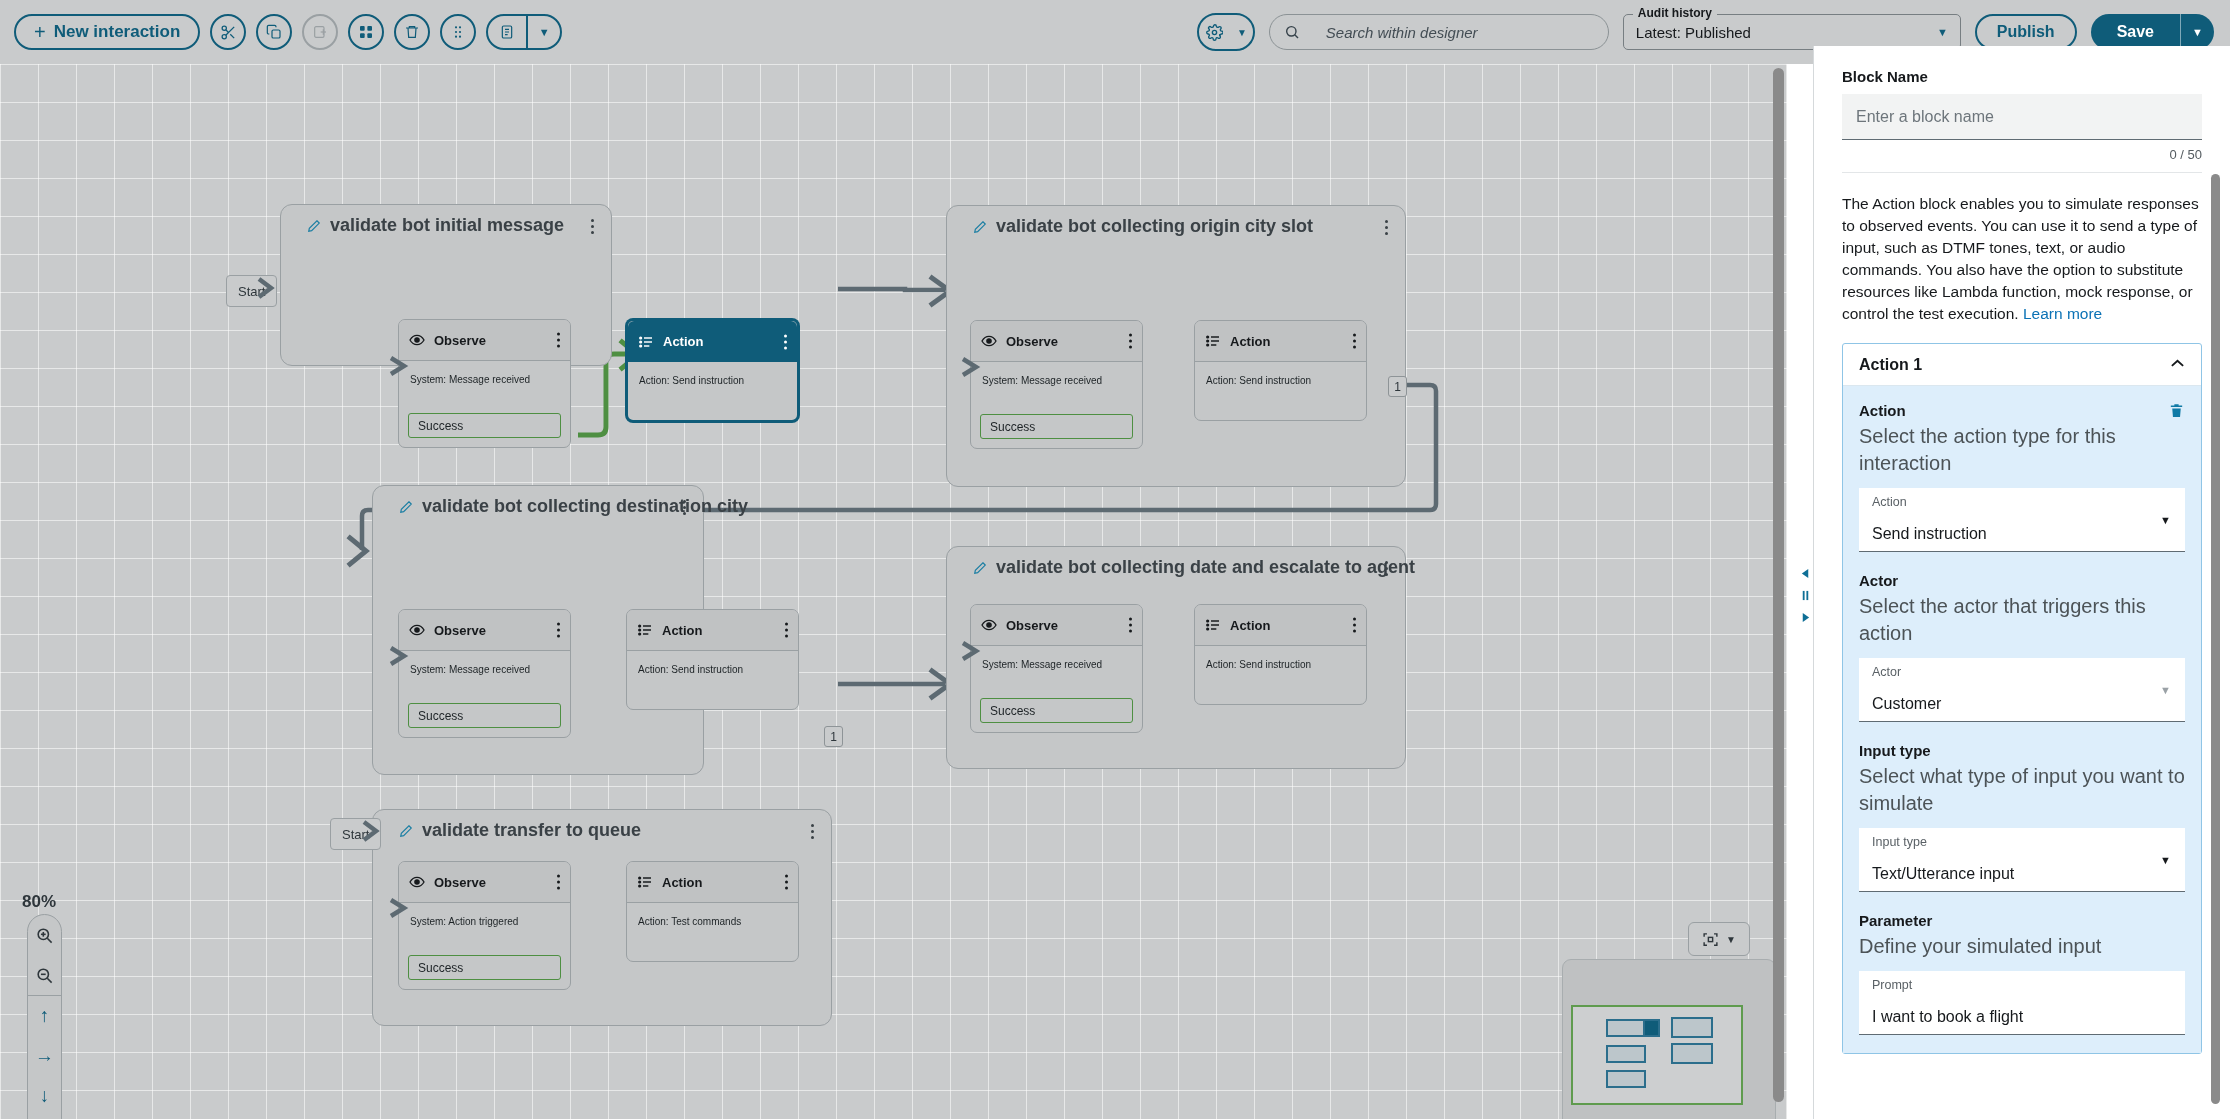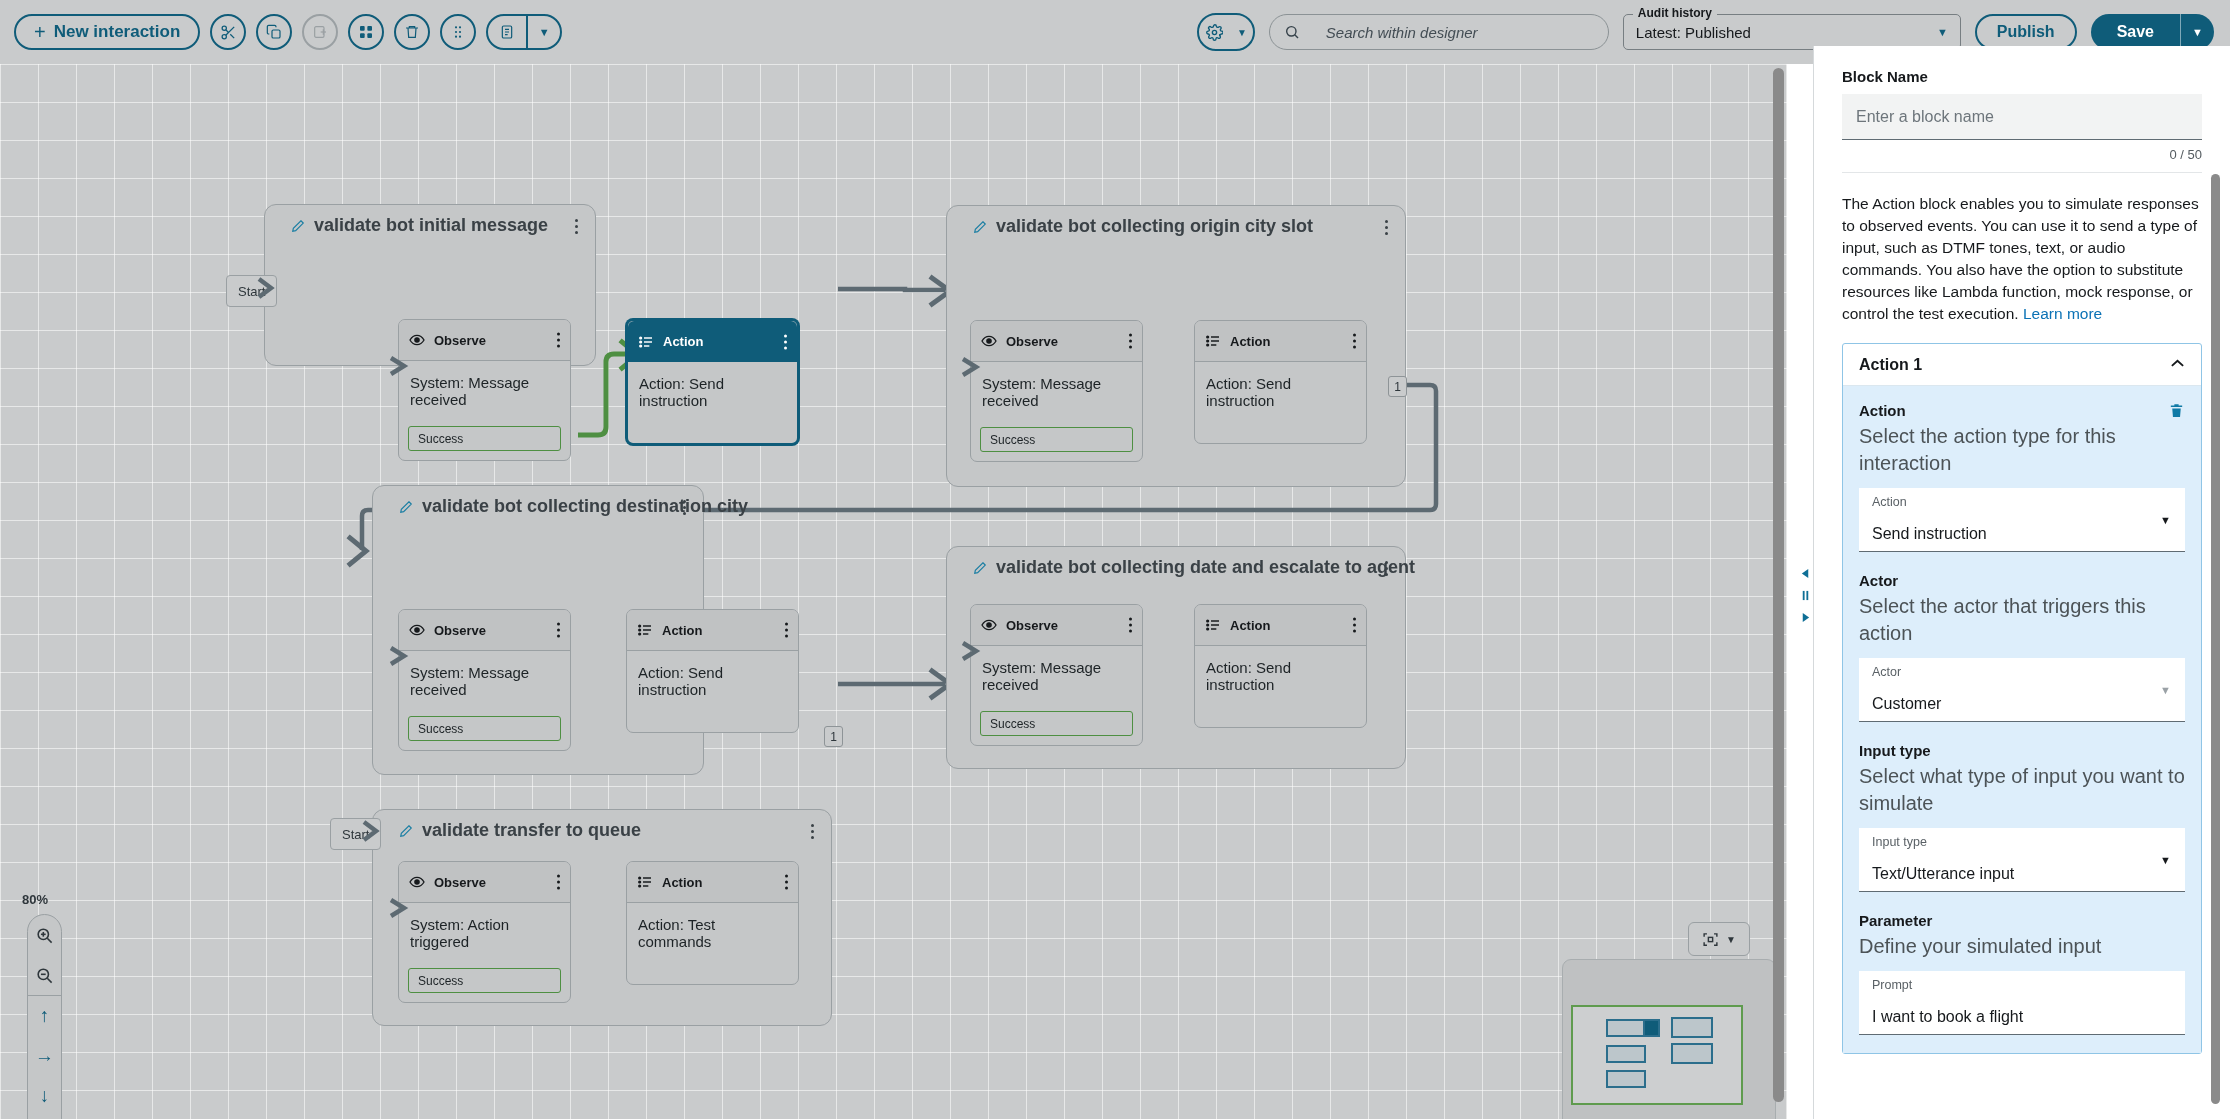--- a/index.html
+++ b/index.html
@@ -142,39 +142,39 @@
     font-size: 13px; font-weight: 700; color: #16191c; position: relative;
   }
   .node.selected { border: 2px solid #0f5c79; box-shadow: 0 0 0 1px #0f5c79; }
   .node.selected .node-head { background: #0f5c79; color: #ffffff; border-bottom: none; }
   .node.selected .node-head .kebab i { background: #ffffff; }
   .kebab {
     position: absolute; right: 8px; top: 50%; transform: translateY(-50%);
     display: flex; flex-direction: column; gap: 3px; align-items: center; cursor: pointer; padding: 2px;
   }
   .kebab i { width: 3px; height: 3px; background: #16191c; border-radius: 50%; display: block; }
-  .node-body { padding: 13px 11px 10px; font-size: 15px; color: #1d2326; min-height: 44px; }
+  .node-body { padding: 13px 11px 10px; font-size: 10px; color: #1d2326; min-height: 44px; }
   .node-foot { padding: 8px 9px 9px; }
   .chip-success {
     height: 25px; border: 1px solid #4e8f42; border-radius: 3px; background: #c5c7c8;
     display: flex; align-items: center; padding: 0 9px; font-size: 12px; color: #1d2326;
   }
   .node-in-arrow { position: absolute; left: -10px; top: 36px; width: 22px; height: 20px; color: #5d6a72; }
 
   .edge-num {
     position: absolute; width: 19px; height: 21px; background: #c9cbcc;
     border: 1px solid #8e9497; border-radius: 3px;
     display: flex; align-items: center; justify-content: center;
     font-size: 12px; color: #2e363b;
   }
 
   svg.wires { position: absolute; left: 0; top: 0; width: 1787px; height: 1055px; pointer-events: none; }
 
   
-  .zoom-label { position: absolute; left: 22px; top: 828px; font-size: 13px; color: #2e363b; font-weight: 700;}
+  .zoom-label { position: absolute; left: 22px; top: 828px; font-size: 17px; color: #2e363b; font-weight: 700;}
   .zoom-stack {
     position: absolute; left: 27px; top: 850px; width: 35px;
     border: 1px solid #9aa0a3; border-radius: 18px; background: #c5c7c8;
     display: flex; flex-direction: column; align-items: center;
   }
   .zs-btn { width: 35px; height: 40px; display: flex; align-items: center; justify-content: center; cursor: pointer; color: #2e363b; }
   .zs-sep { width: 35px; height: 1px; background: #9aa0a3; }
   .zs-btn.blue { color: #0f5c79; font-size: 19px; font-weight: 700; }
 
   
@@ -381,21 +381,21 @@
         <path d="M622,820 L638,833 L622,846"></path>
       </g>
 
       <g fill="none" stroke="#5d6a72" stroke-width="5" stroke-linecap="square">
         <path d="M932,214 L950,227 L932,240"></path>
         <path d="M350,474 L366,487 L350,500"></path>
         <path d="M932,607 L950,620 L932,633"></path>
       </g>
     </svg>
 
-    <div class="group" style="left:264px;top:140px;width:332px;height:162px;">
+    <div class="group" style="left:280px;top:140px;width:332px;height:162px;">
       <div class="group-title">
         <span class="pencil">
           <svg width="14" height="14" viewBox="0 0 24 24" fill="none" stroke="currentColor" stroke-width="2">
               <path d="M17 3l4 4L8 20l-5 1 1-5z"></path>
             </svg>
         </span>
         <span>validate bot initial message</span>
       </div>
       <div class="group-kebab">
           <i></i>

